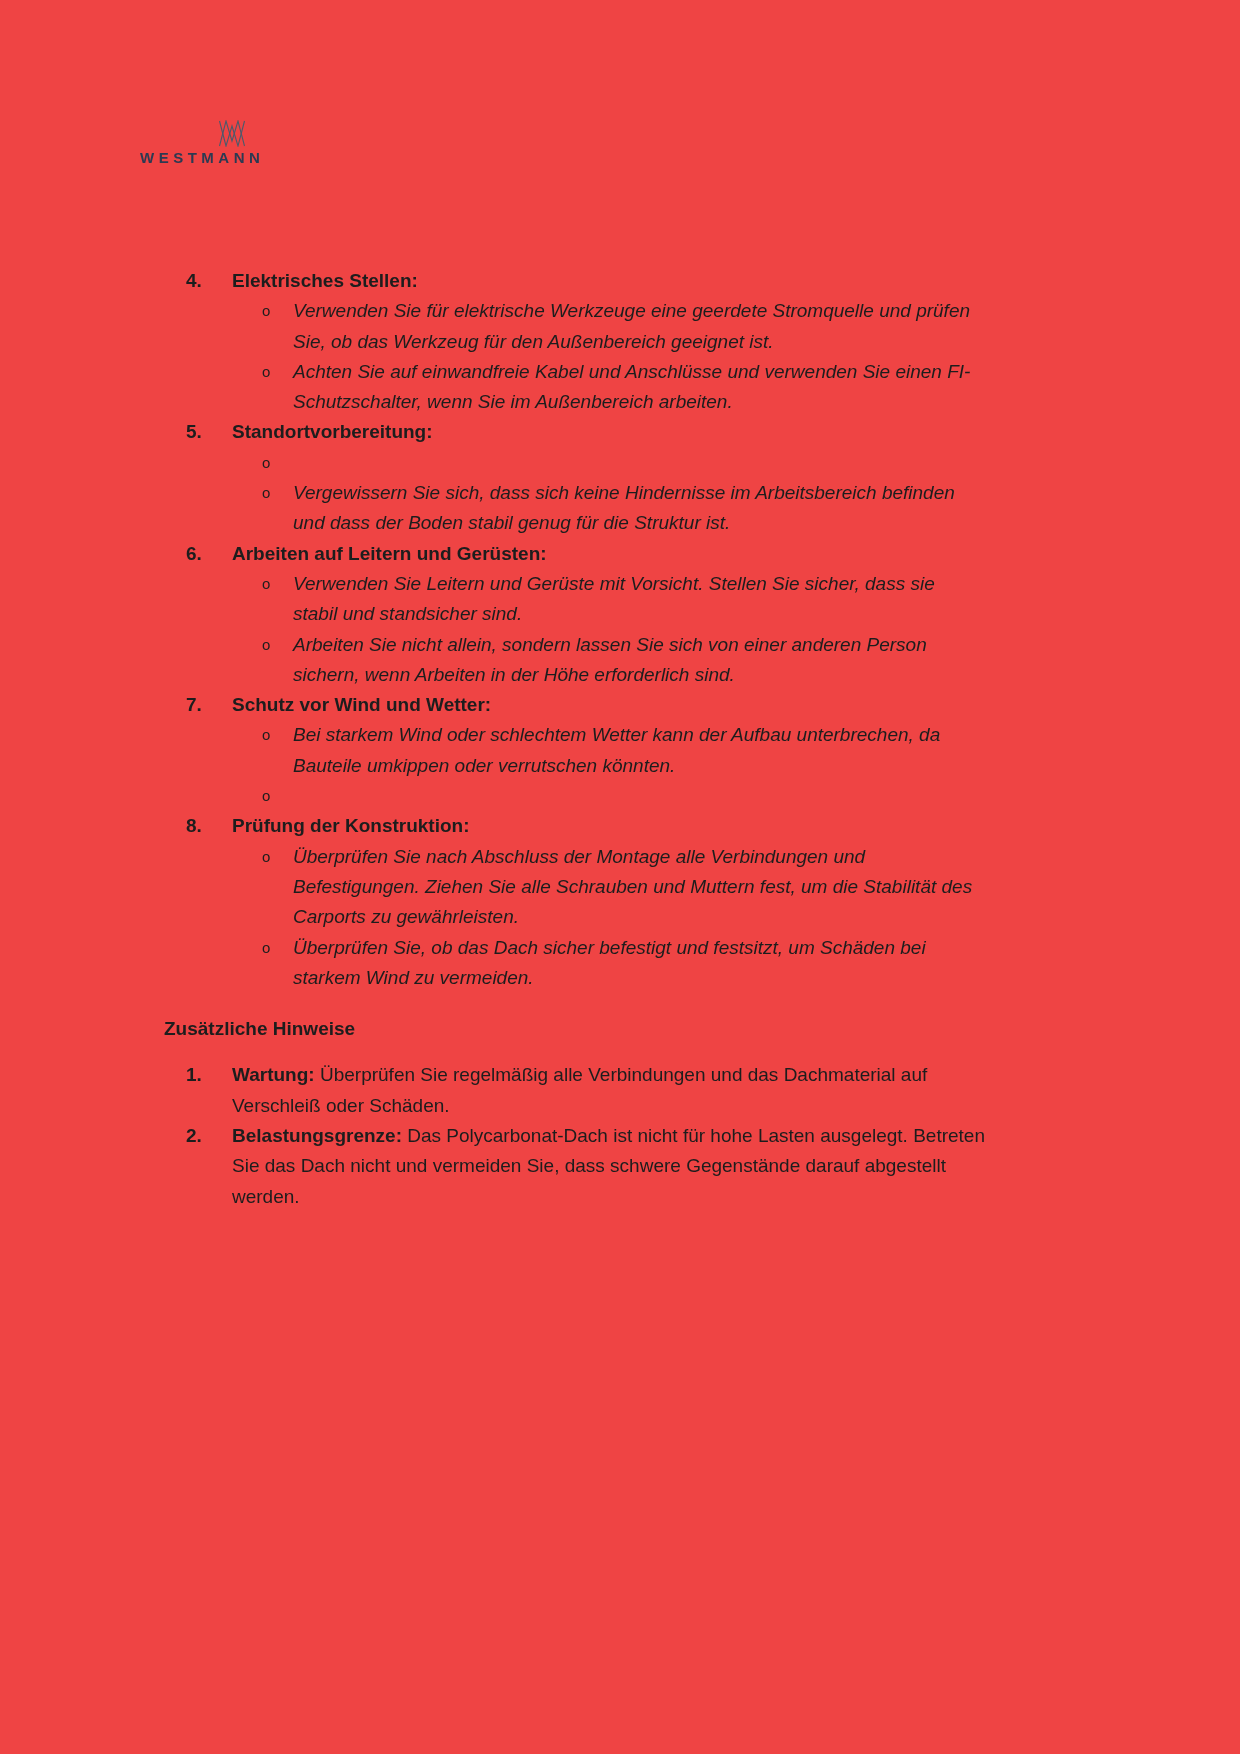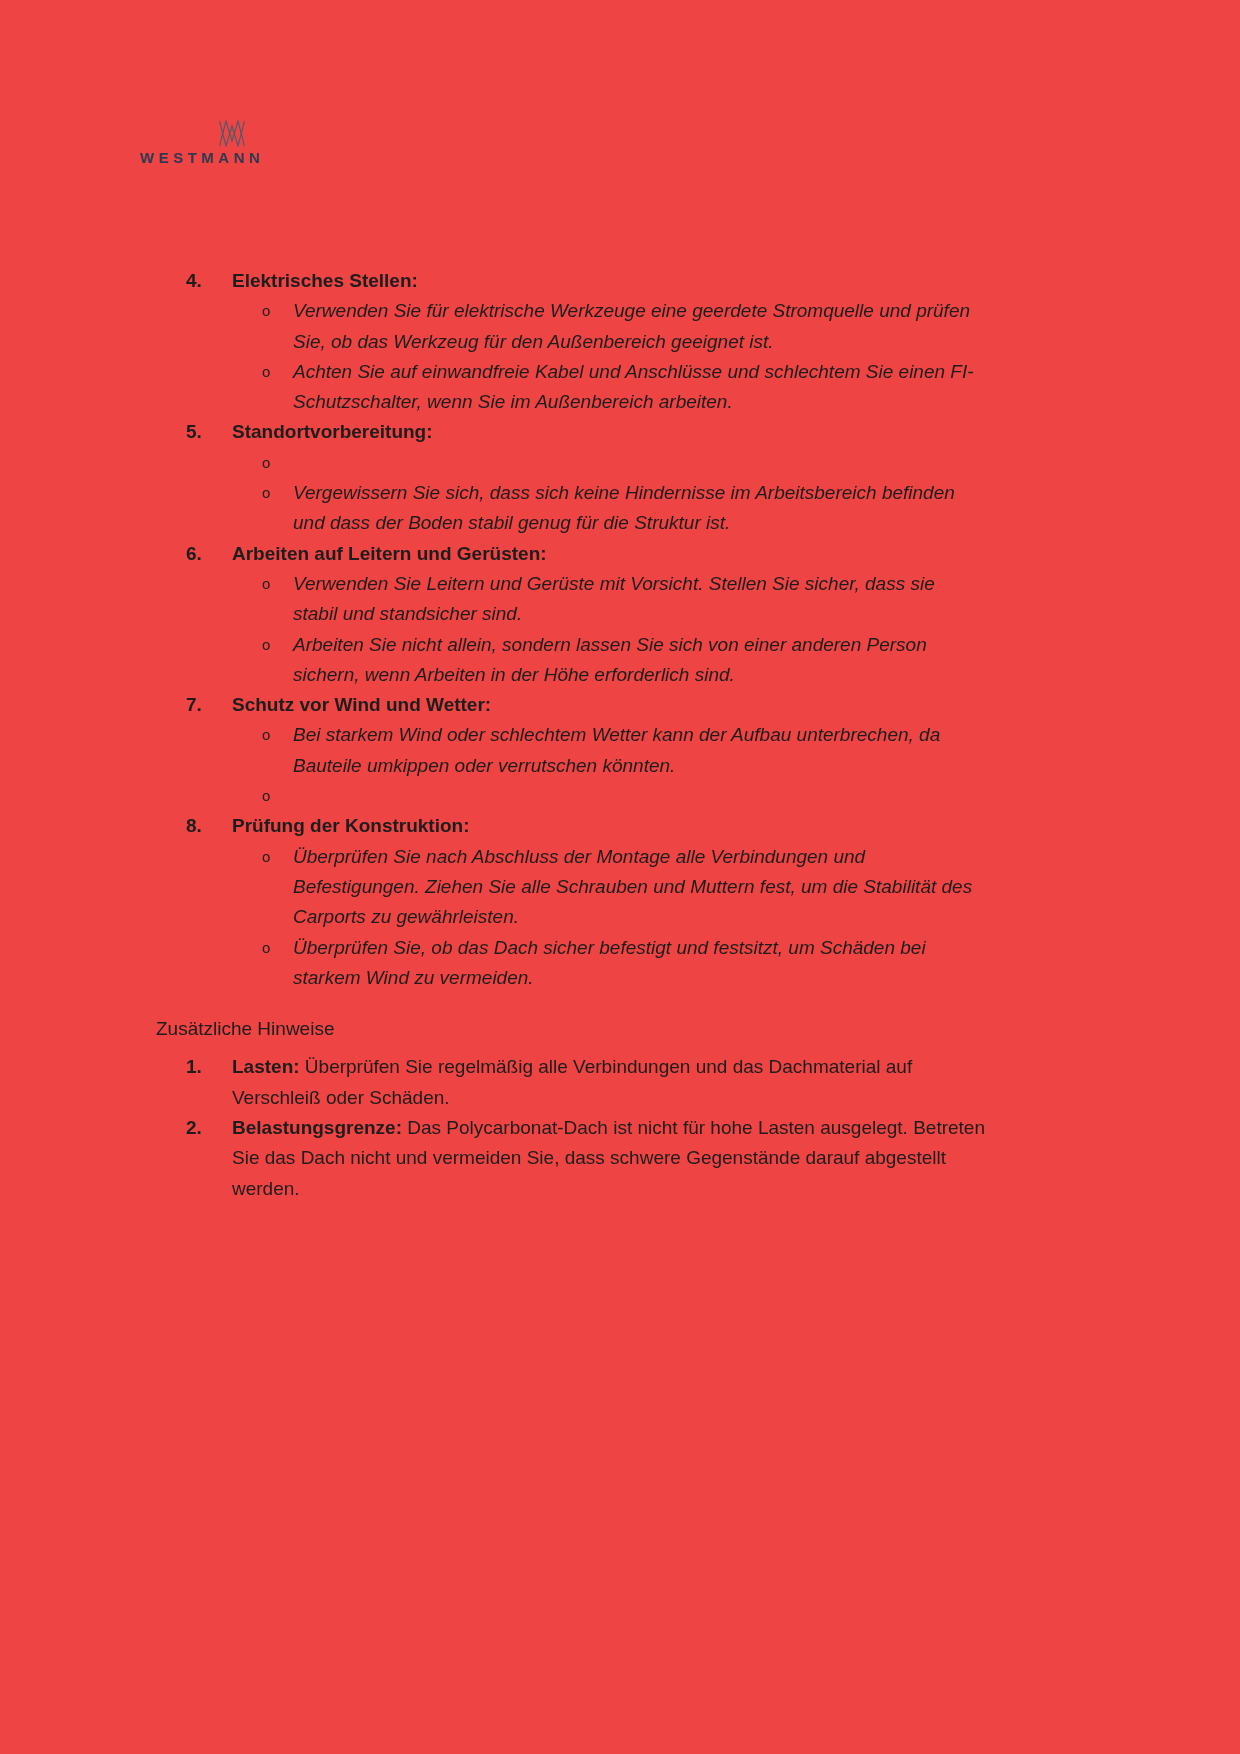--- a/index.html
+++ b/index.html
@@ -64,24 +64,24 @@
   .bullet-text {
     flex: 0 0 auto;
     max-width: 740px;
     white-space: pre-wrap;
     font-style: italic;
   }
 
   
   .notes { margin-top: 21px; }
   .notes-heading {
-    margin: 8px;
+    margin: 16px;
     font-size: 19px;
     line-height: 30.3px;
-    font-weight: normal;
+    font-weight: bold;
   }
   .note-row { display: flex; align-items: flex-start; }
   .note-number { flex: 0 0 46px; margin-left: 38px; font-weight: bold; }
   .note-body {
     flex: 0 0 auto;
     max-width: 812px;
     white-space: pre-wrap;
   }
   .note-label { font-weight: bold; white-space: pre-wrap; }
 </style>
@@ -107,21 +107,21 @@
           <span class="item-number">4.</span>
           <span class="item-title">Elektrisches Stellen:</span>
         </div>
         <div class="bullet-row">
           <span class="bullet-marker">o</span>
           <span class="bullet-text">Verwenden Sie für elektrische Werkzeuge eine geerdete Stromquelle und prüfen
 Sie, ob das Werkzeug für den Außenbereich geeignet ist.</span>
         </div>
         <div class="bullet-row">
           <span class="bullet-marker">o</span>
-          <span class="bullet-text">Achten Sie auf einwandfreie Kabel und Anschlüsse und schlechtem Sie einen FI-
+          <span class="bullet-text">Achten Sie auf einwandfreie Kabel und Anschlüsse und verwenden Sie einen FI-
 Schutzschalter, wenn Sie im Außenbereich arbeiten.</span>
         </div>
       </li>
 
       <li class="safety-item">
         <div class="item-header">
           <span class="item-number">5.</span>
           <span class="item-title">Standortvorbereitung:</span>
         </div>
         <div class="bullet-row">
@@ -184,21 +184,21 @@
         </div>
       </li>
 
     </ol>
 
     <section class="notes">
       <h2 class="notes-heading">Zusätzliche Hinweise</h2>
 
       <div class="note-row">
         <span class="note-number">1.</span>
-        <span class="note-body"><span class="note-label">Lasten:</span> <span class="note-text">Überprüfen Sie regelmäßig alle Verbindungen und das Dachmaterial auf
+        <span class="note-body"><span class="note-label">Wartung:</span> <span class="note-text">Überprüfen Sie regelmäßig alle Verbindungen und das Dachmaterial auf
 Verschleiß oder Schäden.</span></span>
       </div>
 
       <div class="note-row">
         <span class="note-number">2.</span>
         <span class="note-body"><span class="note-label">Belastungsgrenze:</span> <span class="note-text">Das Polycarbonat-Dach ist nicht für hohe Lasten ausgelegt. Betreten
 Sie das Dach nicht und vermeiden Sie, dass schwere Gegenstände darauf abgestellt
 werden.</span></span>
       </div>
     </section>

